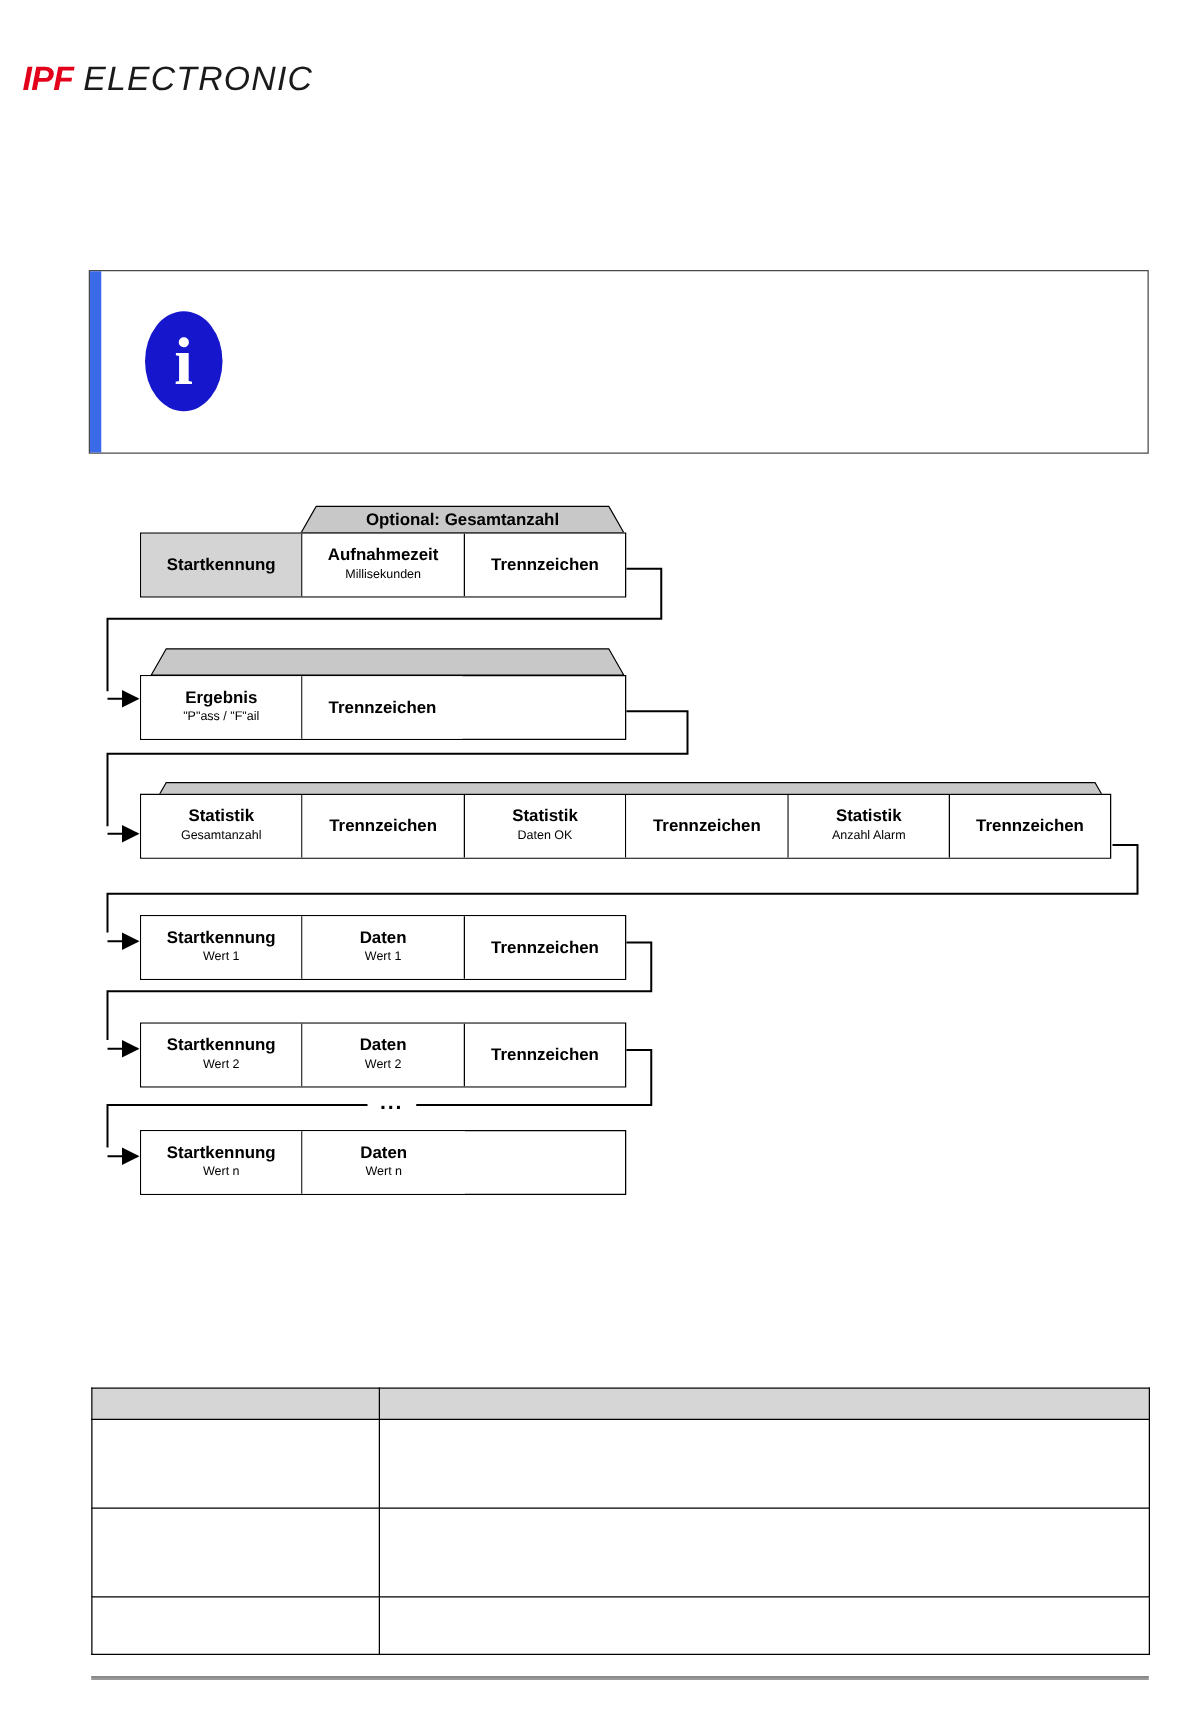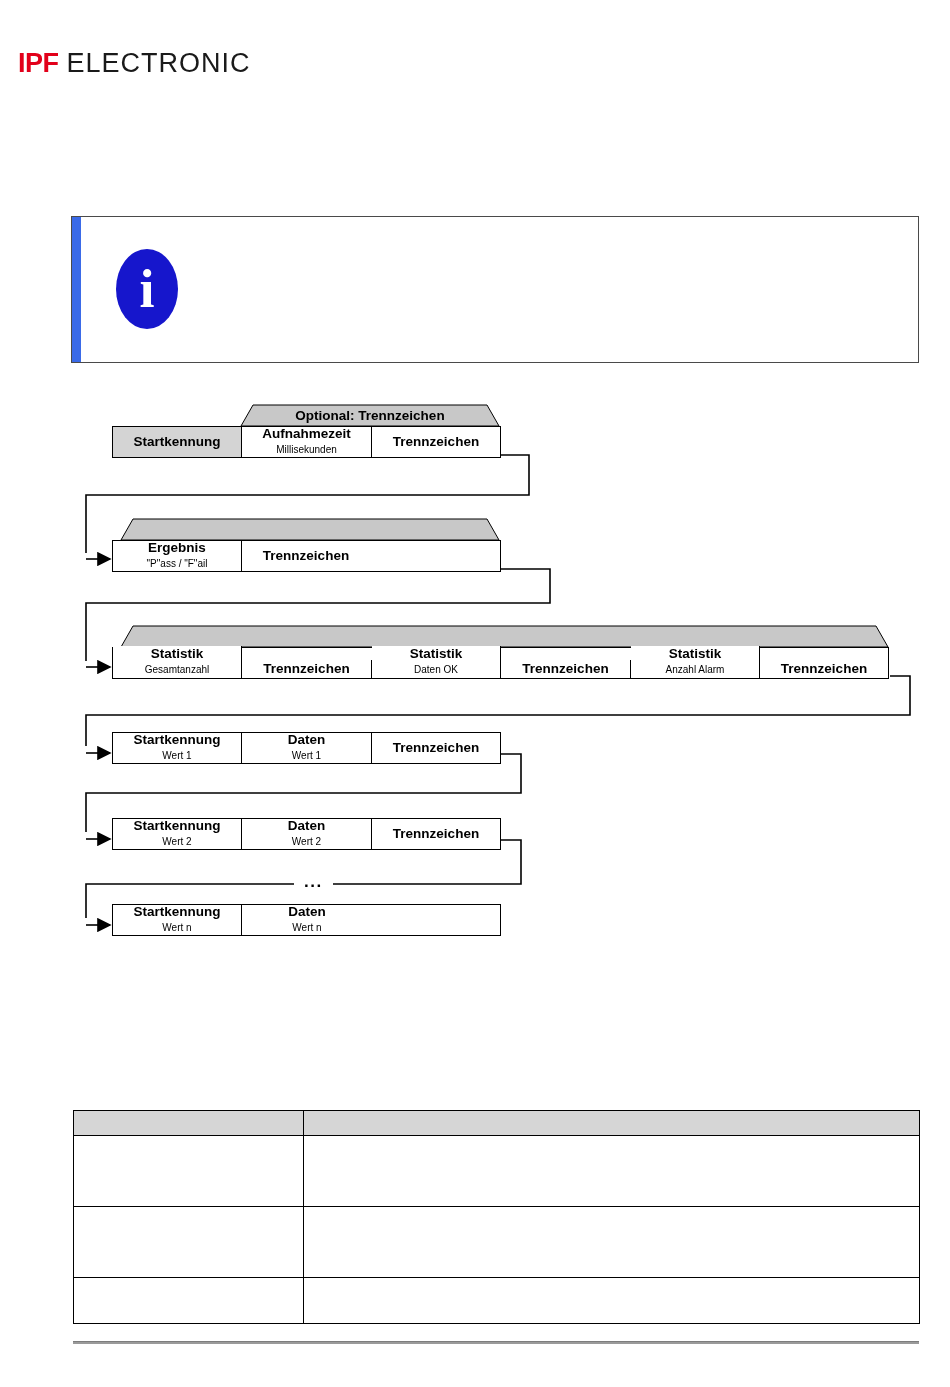--- a/index.html
+++ b/index.html
@@ -12,20 +12,21 @@
     position: relative;
     font-family: "Liberation Sans", sans-serif;
     color: #000;
     overflow: hidden;
   }
 
   
   .logo {
     position: absolute;
     left: 18px; top: 48px;
+    font-style: italic;
     font-size: 27px;
     letter-spacing: 0.5px;
     white-space: nowrap;
   }
   .logo .ipf {
     font-weight: bold;
     color: #e2001a;
     letter-spacing: -0.5px;
   }
   .logo .electronic {
@@ -96,21 +97,21 @@
     color: #000;
     line-height: 20px;
     pointer-events: none;
   }
 
   .row {
     position: absolute;
     display: flex;
     border: 1px solid #000;
     background: #fff;
-    height: 32px;
+    height: 52px;
   }
   .cell {
     border-right: 1px solid #000;
     display: flex;
     flex-direction: column;
     align-items: center;
     justify-content: center;
     padding: 0 4px;
     background: #ffffff;
   }
@@ -217,21 +218,21 @@
     <path d="M890,281 L910,281 L910,320 L86,320 L86,351" fill="none" stroke="#000" stroke-width="1.6"></path>
     <path d="M86,358 L110,358" fill="none" stroke="#000" stroke-width="1.6" marker-end="url(#arrow)"></path>
 
     <path d="M501,359 L521,359 L521,398 L86,398 L86,437" fill="none" stroke="#000" stroke-width="1.6"></path>
     <path d="M86,444 L110,444" fill="none" stroke="#000" stroke-width="1.6" marker-end="url(#arrow)"></path>
 
     <path d="M501,445 L521,445 L521,489 L86,489 L86,523" fill="none" stroke="#000" stroke-width="1.6"></path>
     <path d="M86,530 L110,530" fill="none" stroke="#000" stroke-width="1.6" marker-end="url(#arrow)"></path>
   </svg>
 
-  <div class="trap-label" style="left:241px; top:11px; width:258px;">Optional: Trennzeichen</div>
+  <div class="trap-label" style="left:241px; top:11px; width:258px;">Optional: Gesamtanzahl</div>
 
   <div class="row" style="left:112px; top:31px; width:389px;">
     <div class="cell single shaded" style="width:129px;">
       <div class="t1">Startkennung</div>
     </div>
     <div class="cell" style="width:130px;">
       <div class="t1">Aufnahmezeit</div>
       <div class="t2">Millisekunden</div>
     </div>
     <div class="cell single" style="width:128px;">
@@ -242,21 +243,21 @@
   <div class="row" style="left:112px; top:145px; width:389px;text-align:right;">
     <div class="cell" style="width:129px;">
       <div class="t1">Ergebnis</div>
       <div class="t2">"P"ass / "F"ail</div>
     </div>
     <div class="cell single" style="width:128px;">
       <div class="t1">Trennzeichen</div>
     </div>
   </div>
 
-  <div class="row" style="left:112px; top:252px; width:777px;align-items:flex-end;">
+  <div class="row" style="left:112px; top:240px; width:777px;">
     <div class="cell" style="width:129px;">
       <div class="t1">Statistik</div>
       <div class="t2">Gesamtanzahl</div>
     </div>
     <div class="cell single" style="width:130px;">
       <div class="t1">Trennzeichen</div>
     </div>
     <div class="cell" style="width:129px;">
       <div class="t1">Statistik</div>
       <div class="t2">Daten OK</div>

